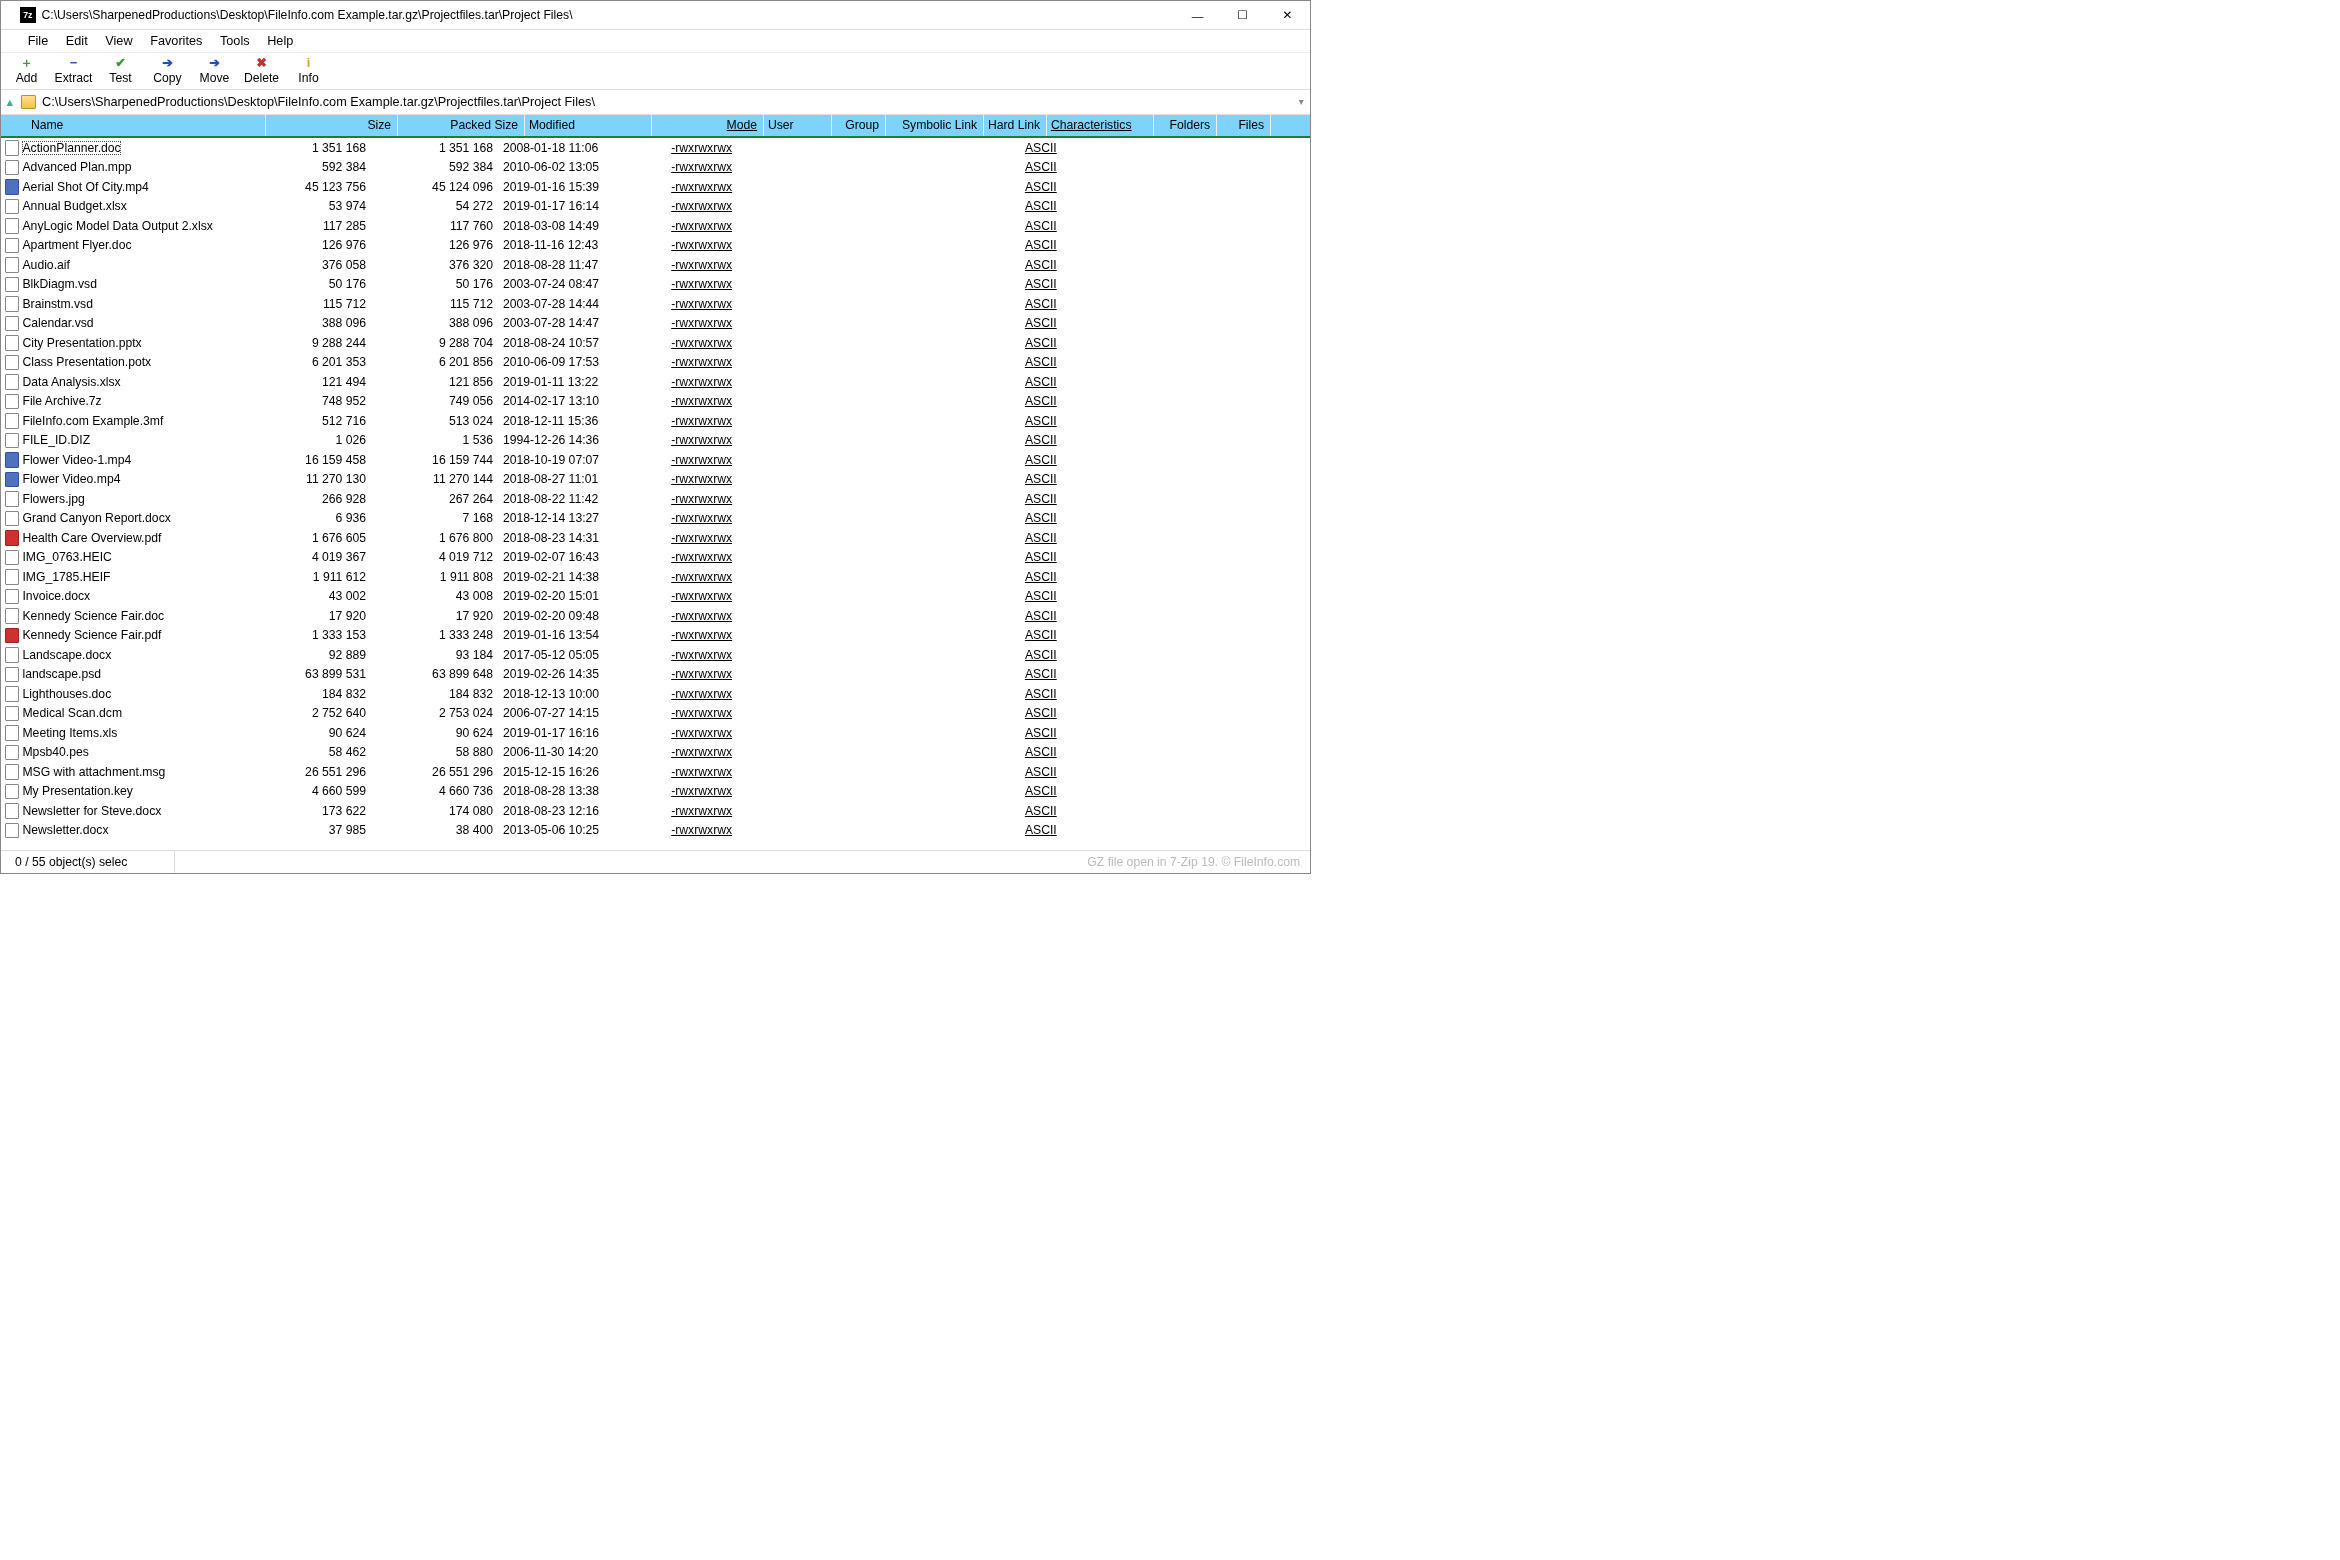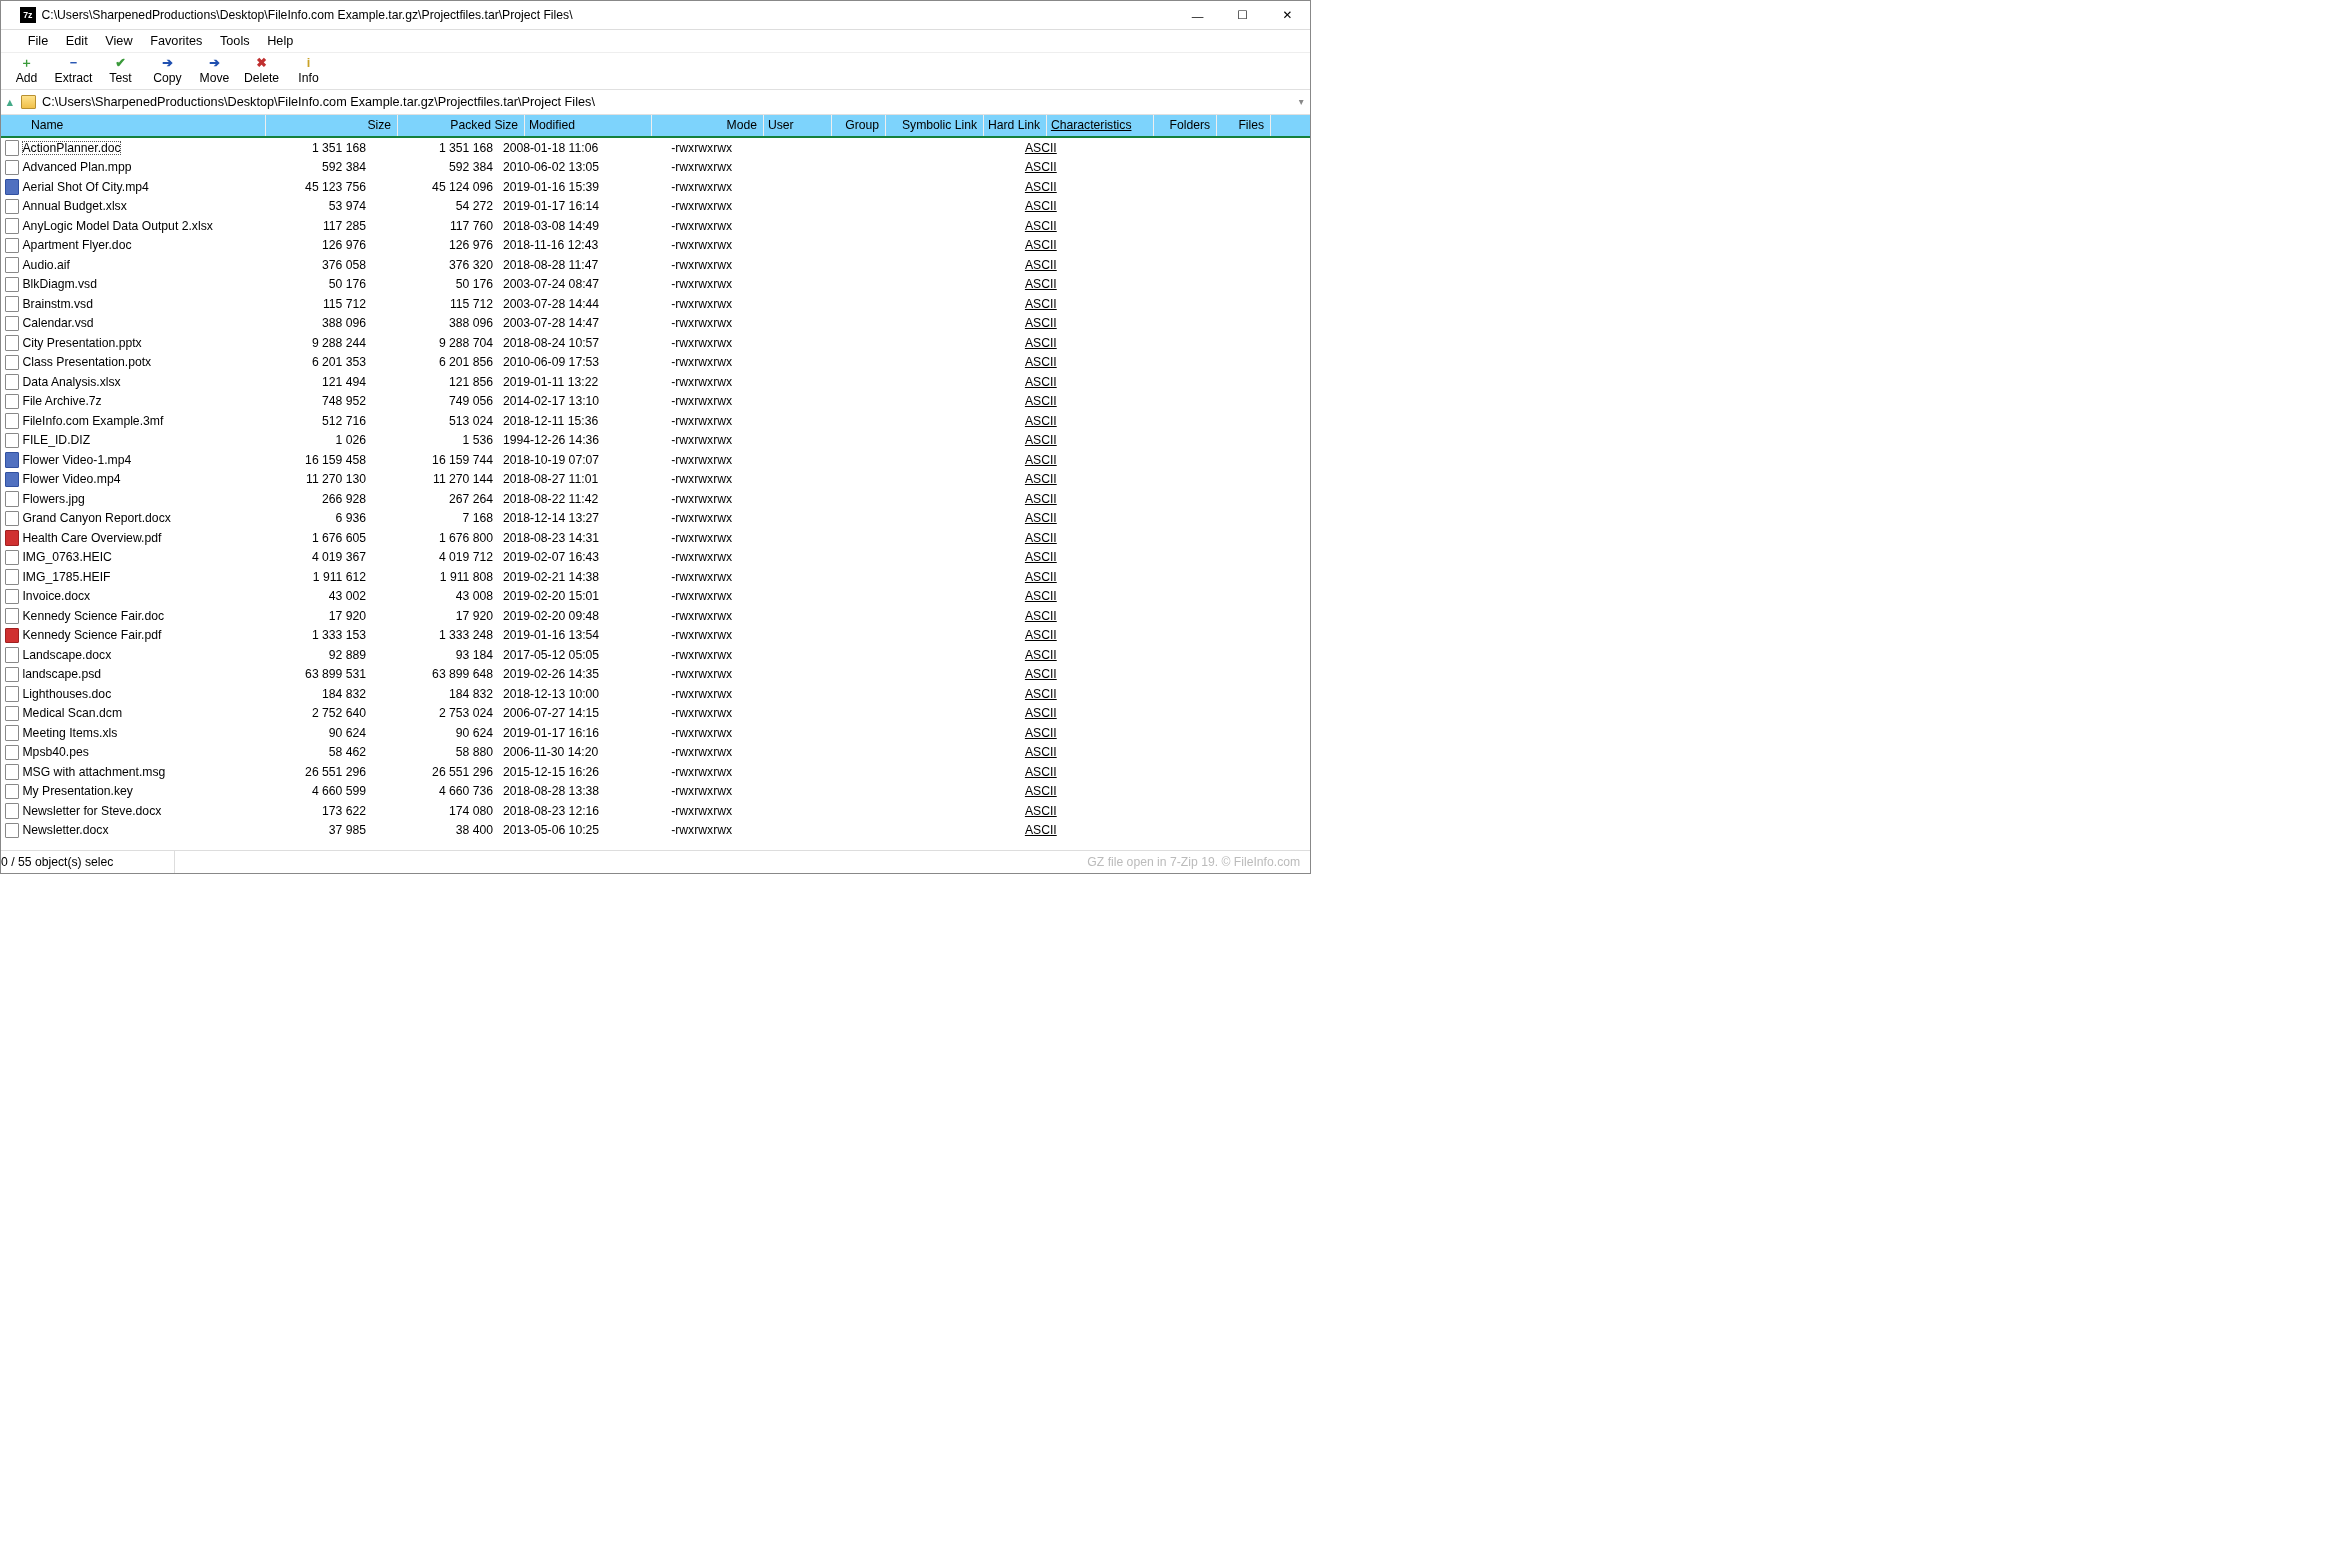--- a/index.html
+++ b/index.html
@@ -142,21 +142,21 @@
   }
   .row .cell {
     padding: 1px 5.9px 1px 3.9px;
     white-space: nowrap;
     overflow: hidden;
   }
   .c-name  { width: 239px; display:flex; align-items:center; gap:3.9px; }
   .c-size  { width: 132px; text-align: right; }
   .c-psize { width: 127px; text-align: right; }
   .c-mod   { width: 127px; }
-  .c-mode  { width: 112px; text-align: right; padding-right:7.8px;}
+  .c-mode  { width: 112px; text-align: right; padding-right:7.8px;text-decoration:underline;}
   .c-user  { width: 68px;  }
   .c-group { width: 54px;  text-align:right;}
   .c-sym   { width: 98px; text-align:right;}
   .c-hard  { width: 63px;  text-align:right;}
   .c-char  { width: 107px; text-decoration: underline; }
   .c-fold  { width: 63px;  text-align:right;}
   .c-files { width: 54px;  text-align:right;}
   .ficon {
     width: 13.7px; height: 15.6px;
     border: 1px solid #888;
@@ -174,21 +174,21 @@
   .statusbar {
     height: 23.4px;
     border-top: 1px solid #ddd;
     display: flex;
     align-items: center;
     font-size: 12.2px;
   }
   .statusbar .cell1 {
     width: 174px;
     border-right: 1px solid #ddd;
-    padding-left: 0;
+    padding-left: 14px;
     height: 100%;
     display:flex; align-items:center;
   }
   .statusbar .cell2 {
     flex: 1;
     padding-right: 9.8px;
     text-align: right;
     color: #bbb;
     height:100%;
     display:flex; align-items:center; justify-content:flex-end;

